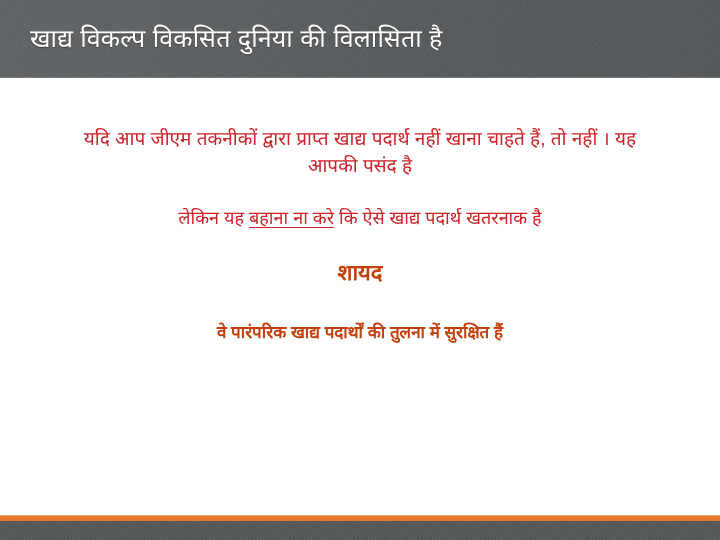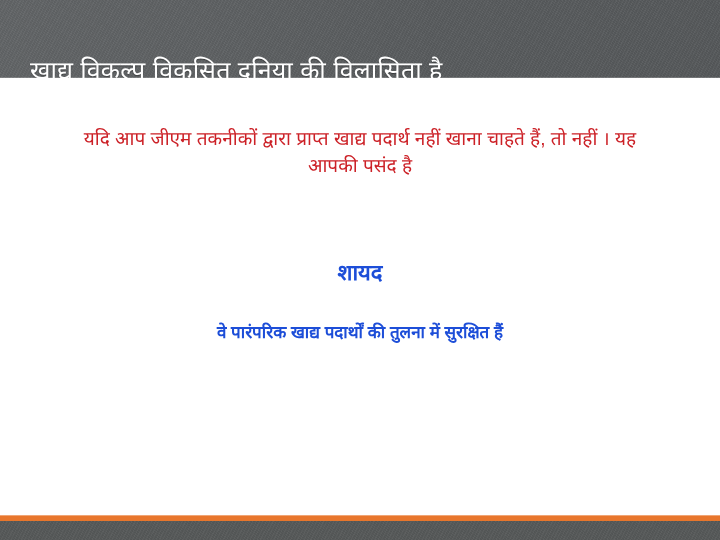--- a/index.html
+++ b/index.html
@@ -61,21 +61,20 @@
     left:30px;
     top:18px;
     width:670px;
     font-size:25px;
     line-height:40px;
     font-weight:400;
     color:#ffffff;
     letter-spacing:0.2px;
     white-space:nowrap;
     text-shadow:0 1px 1px rgba(0,0,0,0.35);
-    margin-top:32px;
   }
 
   
   #body-area {
     position:absolute;
     left:0; top:78px;
     width:720px;
     height:437px;
     background:#ffffff;
   }
@@ -84,21 +83,21 @@
     position:absolute;
     text-align:center;
     width:560px;
     left:80px;
   }
 
   .red {
     color:#cc2127;
   }
   .green {
-    color:#1d4ed8;
+    color:#c2410c;
     font-weight:bold;
   }
 
   #para-1 {
     top:47px;
     font-size:19px;
     line-height:27px;
   }
 
   #para-2 {
@@ -174,20 +173,21 @@
 <div id="slide">
 
   <div id="title-bar">
     <div id="slide-title">खाद्य विकल्प विकसित दुनिया की विलासिता है</div>
   </div>
 
   <div id="body-area">
 
     <div class="para red" id="para-1">यदि आप जीएम तकनीकों द्वारा प्राप्त खाद्य पदार्थ नहीं खाना चाहते हैं, तो नहीं । यह आपकी पसंद है</div>
 
+    <div class="para red" id="para-2"><span>लेकिन यह </span><span class="underlined">बहाना ना करे</span><span> कि ऐसे खाद्य पदार्थ खतरनाक है</span></div>
 
     <div class="para green" id="para-3">शायद</div>
 
     <div class="para green" id="para-4">वे पारंपरिक खाद्य पदार्थों की तुलना में सुरक्षित हैं</div>
 
   </div>
 
   <div id="bottom-accent"></div>
 
   <div id="bottom-bar"></div>

